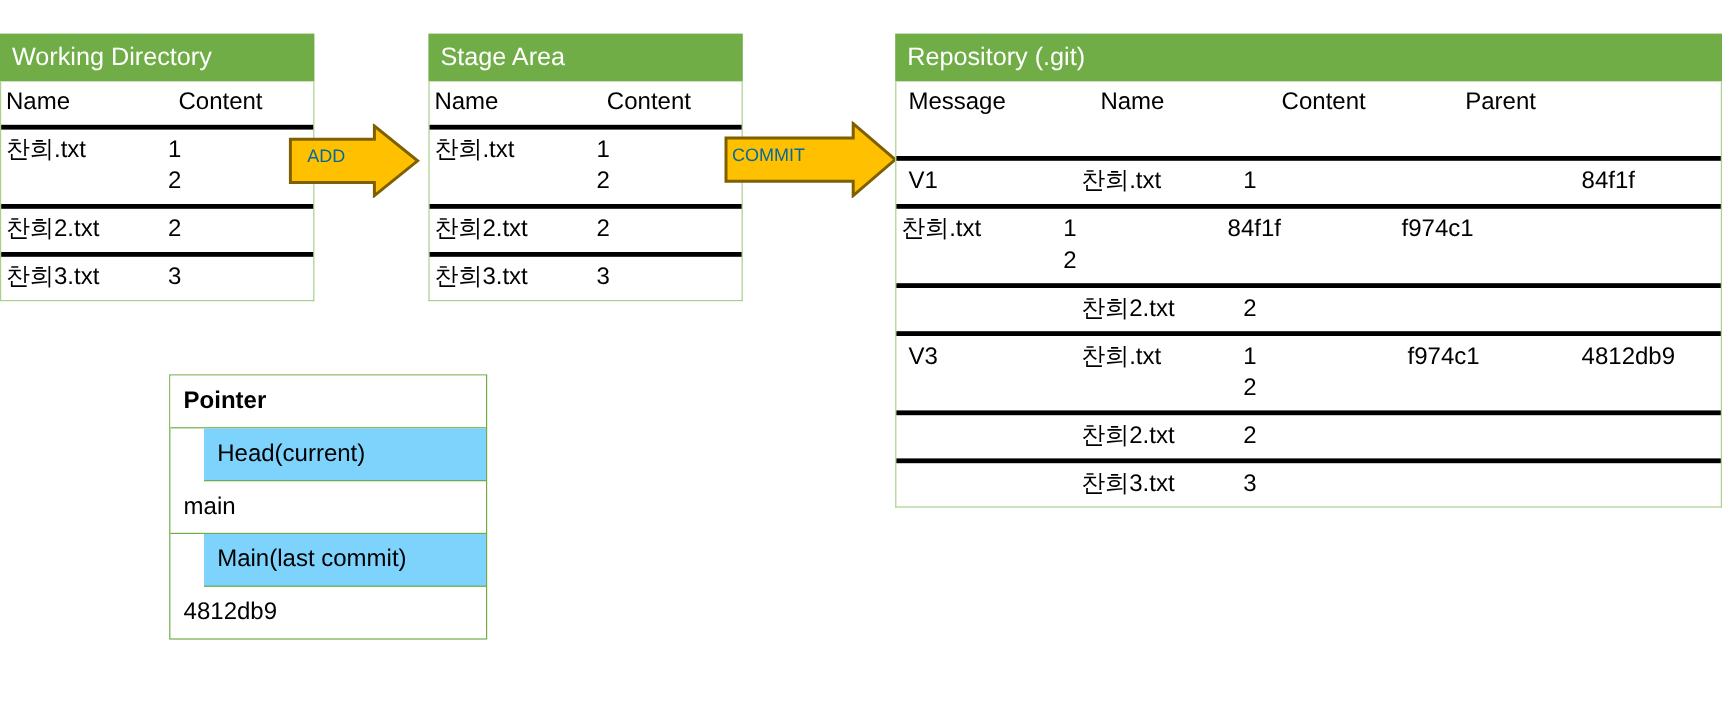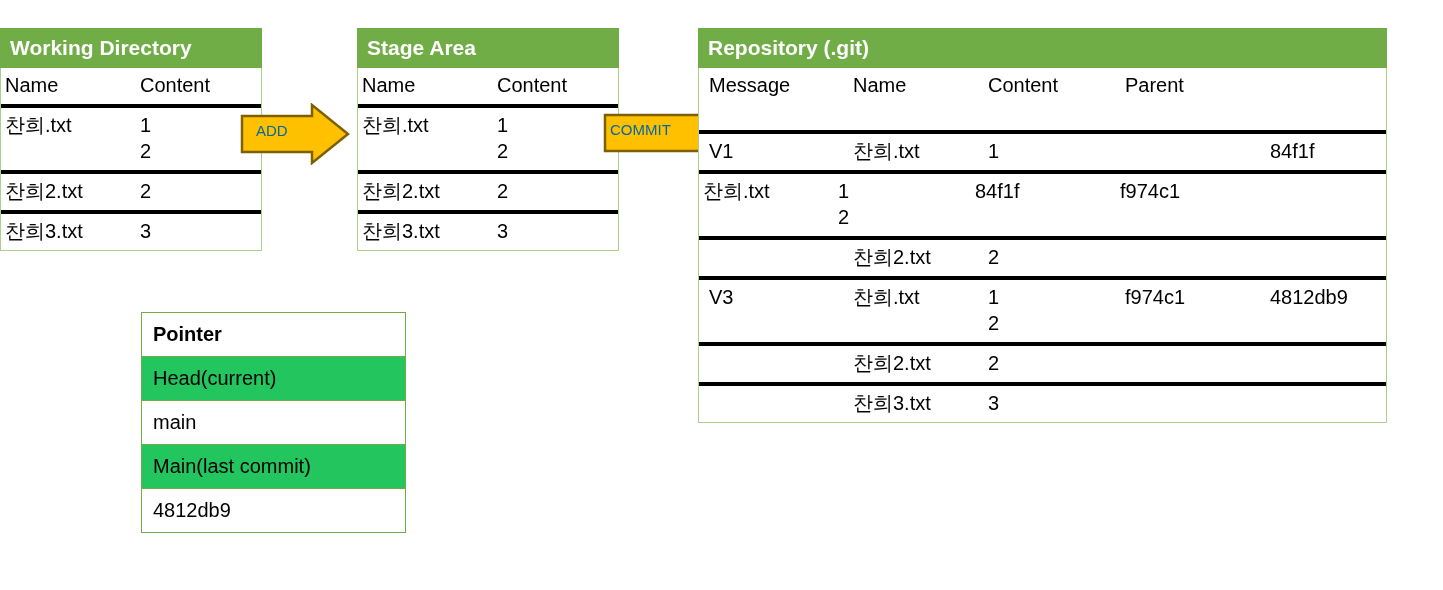--- a/index.html
+++ b/index.html
@@ -17,40 +17,41 @@
   }
 
   
   .panel {
     position: absolute;
     box-sizing: border-box;
   }
   .panel-title {
     background: #70AD47;
     color: #ffffff;
-    font-weight: bold;
+    font-weight: normal;
     font-size: 21px;
     line-height: 1;
     padding: 9px 10px 10px 10px;
     box-sizing: border-box;
   }
   .grid {
     border-left: 1px solid #A9D18E;
     border-right: 1px solid #A9D18E;
     border-bottom: 1px solid #A9D18E;
     box-sizing: border-box;
     background: #ffffff;
   }
   .row {
     display: flex;
     border-top: 4px solid #000000;
     box-sizing: border-box;
   }
   .row.first {
     border-top: none;
+    gap: 16px;
   }
   .cell {
     font-size: 20px;
     line-height: 26px;
     padding: 4px 2px 6px 2px;
     box-sizing: border-box;
     white-space: pre-line;
   }
   .hdr .cell {
     font-size: 20px;
@@ -60,21 +61,21 @@
   #working-directory { left: 0px; top: 28px; width: 262px; }
   #working-directory .c-name    { width: 133px; padding-left: 4px; }
   #working-directory .c-content { width: 125px; padding-left: 6px; }
 
   
   #stage-area { left: 357px; top: 28px; width: 262px; }
   #stage-area .c-name    { width: 133px; padding-left: 4px; }
   #stage-area .c-content { width: 125px; padding-left: 6px; }
 
   
-  #repository { left: 698px; top: 28px; width: 689px; }
+  #repository { left: 746px; top: 28px; width: 689px; }
   #repository .c-message { width: 150px; padding-left: 10px; }
   #repository .c-name    { width: 135px; padding-left: 4px; }
   #repository .c-content { width: 137px; padding-left: 4px; }
   #repository .c-parent  { width: 145px; padding-left: 4px; }
   #repository .c-commit  { width: 120px; padding-left: 4px; }
 
   
   #pointer { left: 141px; top: 312px; width: 265px; }
   #pointer .p-grid {
     border: 1px solid #70AD47;
@@ -87,21 +88,21 @@
     font-size: 20px;
     line-height: 1;
     padding: 11px 0 12px 11px;
   }
   #pointer .p-row:last-child { border-bottom: none; }
   #pointer .p-head {
     font-weight: bold;
     background: #ffffff;
     font-size: 20px;
   }
-  #pointer .alt { background: #22c55e; }
+  #pointer .alt { background: #7dd3fc; margin-left: 28px; }
 
   
   .arrow {
     position: absolute;
     display: flex;
     align-items: center;
     justify-content: center;
   }
   .arrow svg { display: block; }
   .arrow-label {

